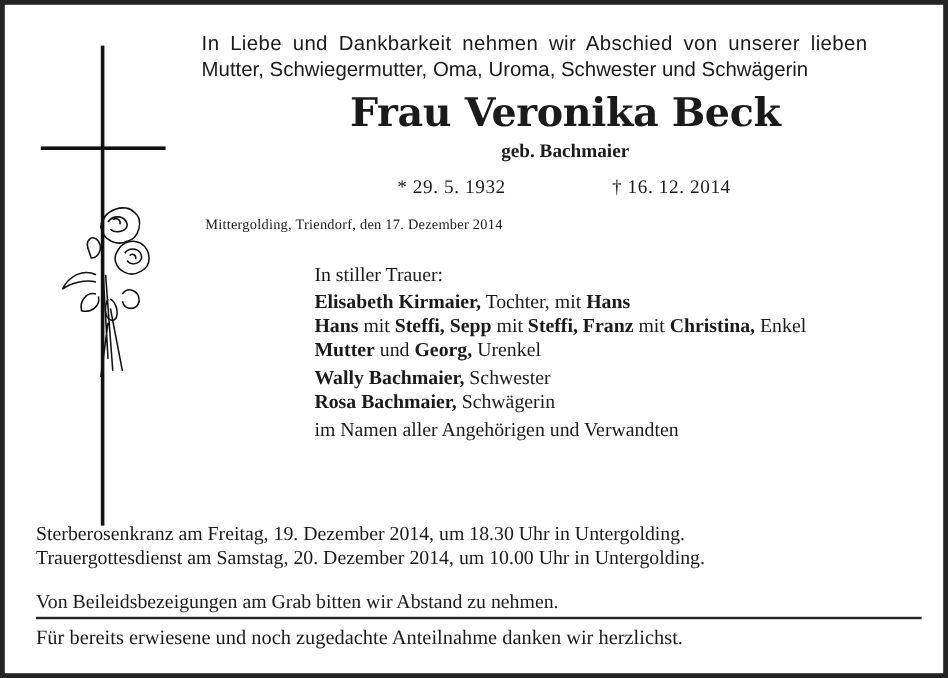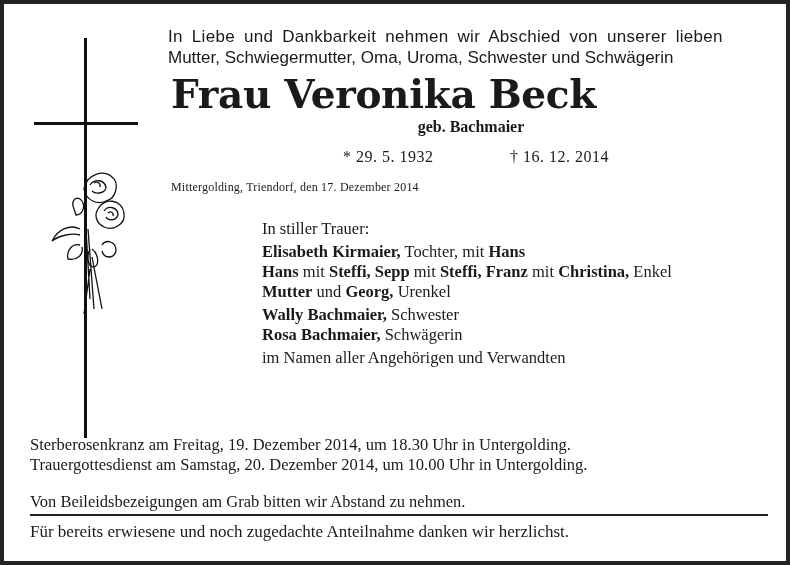--- a/index.html
+++ b/index.html
@@ -15,33 +15,33 @@
   .cross-v { position: absolute; left: 80px; top: 34px; width: 3px; height: 400px; background: #111; }
   .cross-h { position: absolute; left: 30px; top: 118px; width: 104px; height: 3px; background: #111; }
   .roses { position: absolute; left: 46px; top: 165px; width: 85px; height: 160px; }
 
   .intro {
     position: absolute; left: 164px; top: 22px; width: 600px;
     font-family: Liberation Sans, sans-serif; font-size: 17px; line-height: 21px;
   }
   .intro .l1 { word-spacing: 4px; letter-spacing: 0.3px; }
   .name {
-    position: absolute; left: 167px; top: 68px; width: 600px; text-align: left;
-    font-family: "DejaVu Serif", serif; font-weight: bold; font-size: 39px; line-height: 44px; letter-spacing: -0.3px;
+    position: absolute; left: 167px; top: 68px; width: 600px; text-align: center;
+    font-family: "DejaVu Serif", serif; font-weight: bold; font-size: 33px; line-height: 44px; letter-spacing: -0.3px;
     padding-left: 0;
   }
   .birthname {
     position: absolute; left: 167px; top: 114px; width: 600px; text-align: center;
     font-family: "Liberation Serif", serif; font-weight: bold; font-size: 16px;
   }
   .dates {
     position: absolute; left: 327px; top: 144px; width: 340px;
     font-family: "Liberation Serif", serif; font-size: 16px; letter-spacing: 0.5px;
   }
-  .dates .born { position: absolute; left: 0; margin-left: 12px; }
+  .dates .born { position: absolute; left: 0; }
   .dates .died { position: absolute; left: 179px; }
   .place {
     position: absolute; left: 167px; top: 176px;
     font-family: "Liberation Serif", serif; font-size: 12px; letter-spacing: 0.2px;
   }
   .mourners {
     position: absolute; left: 258px; top: 215px; width: 520px;
     font-family: "Liberation Serif", serif; font-size: 16.5px; line-height: 20px;
   }
   .mourners .grp { margin-bottom: 3px; }

